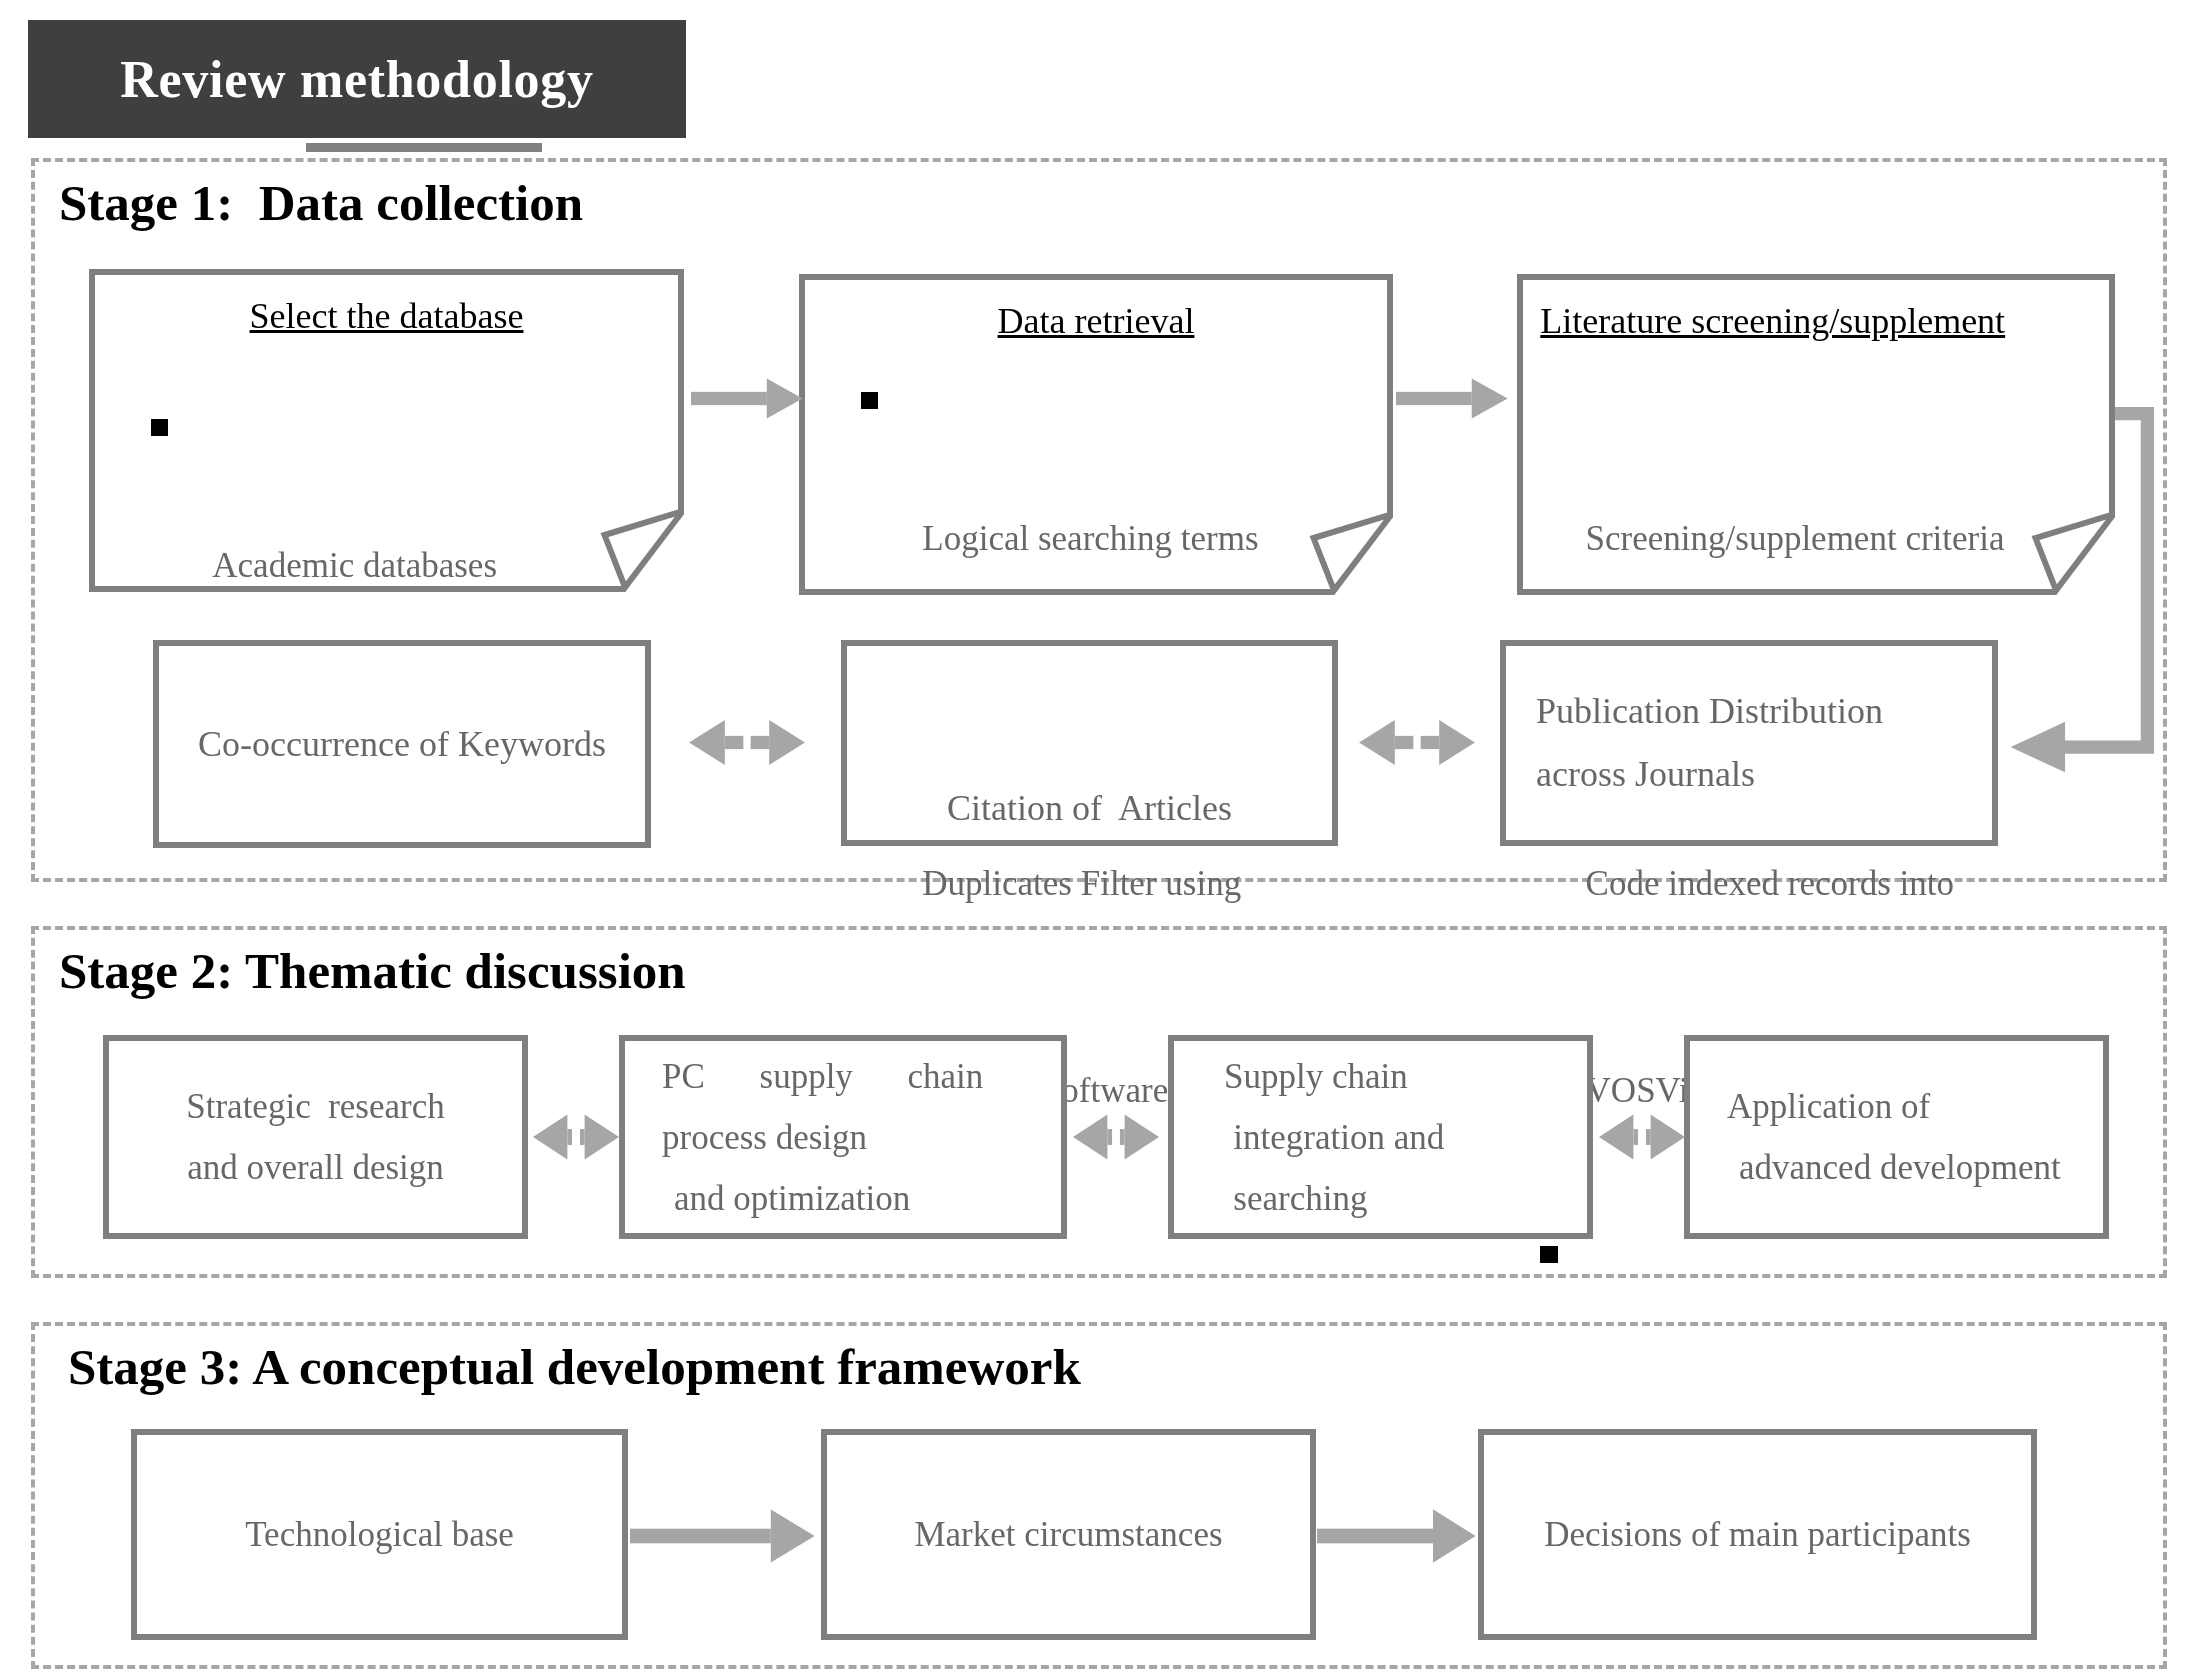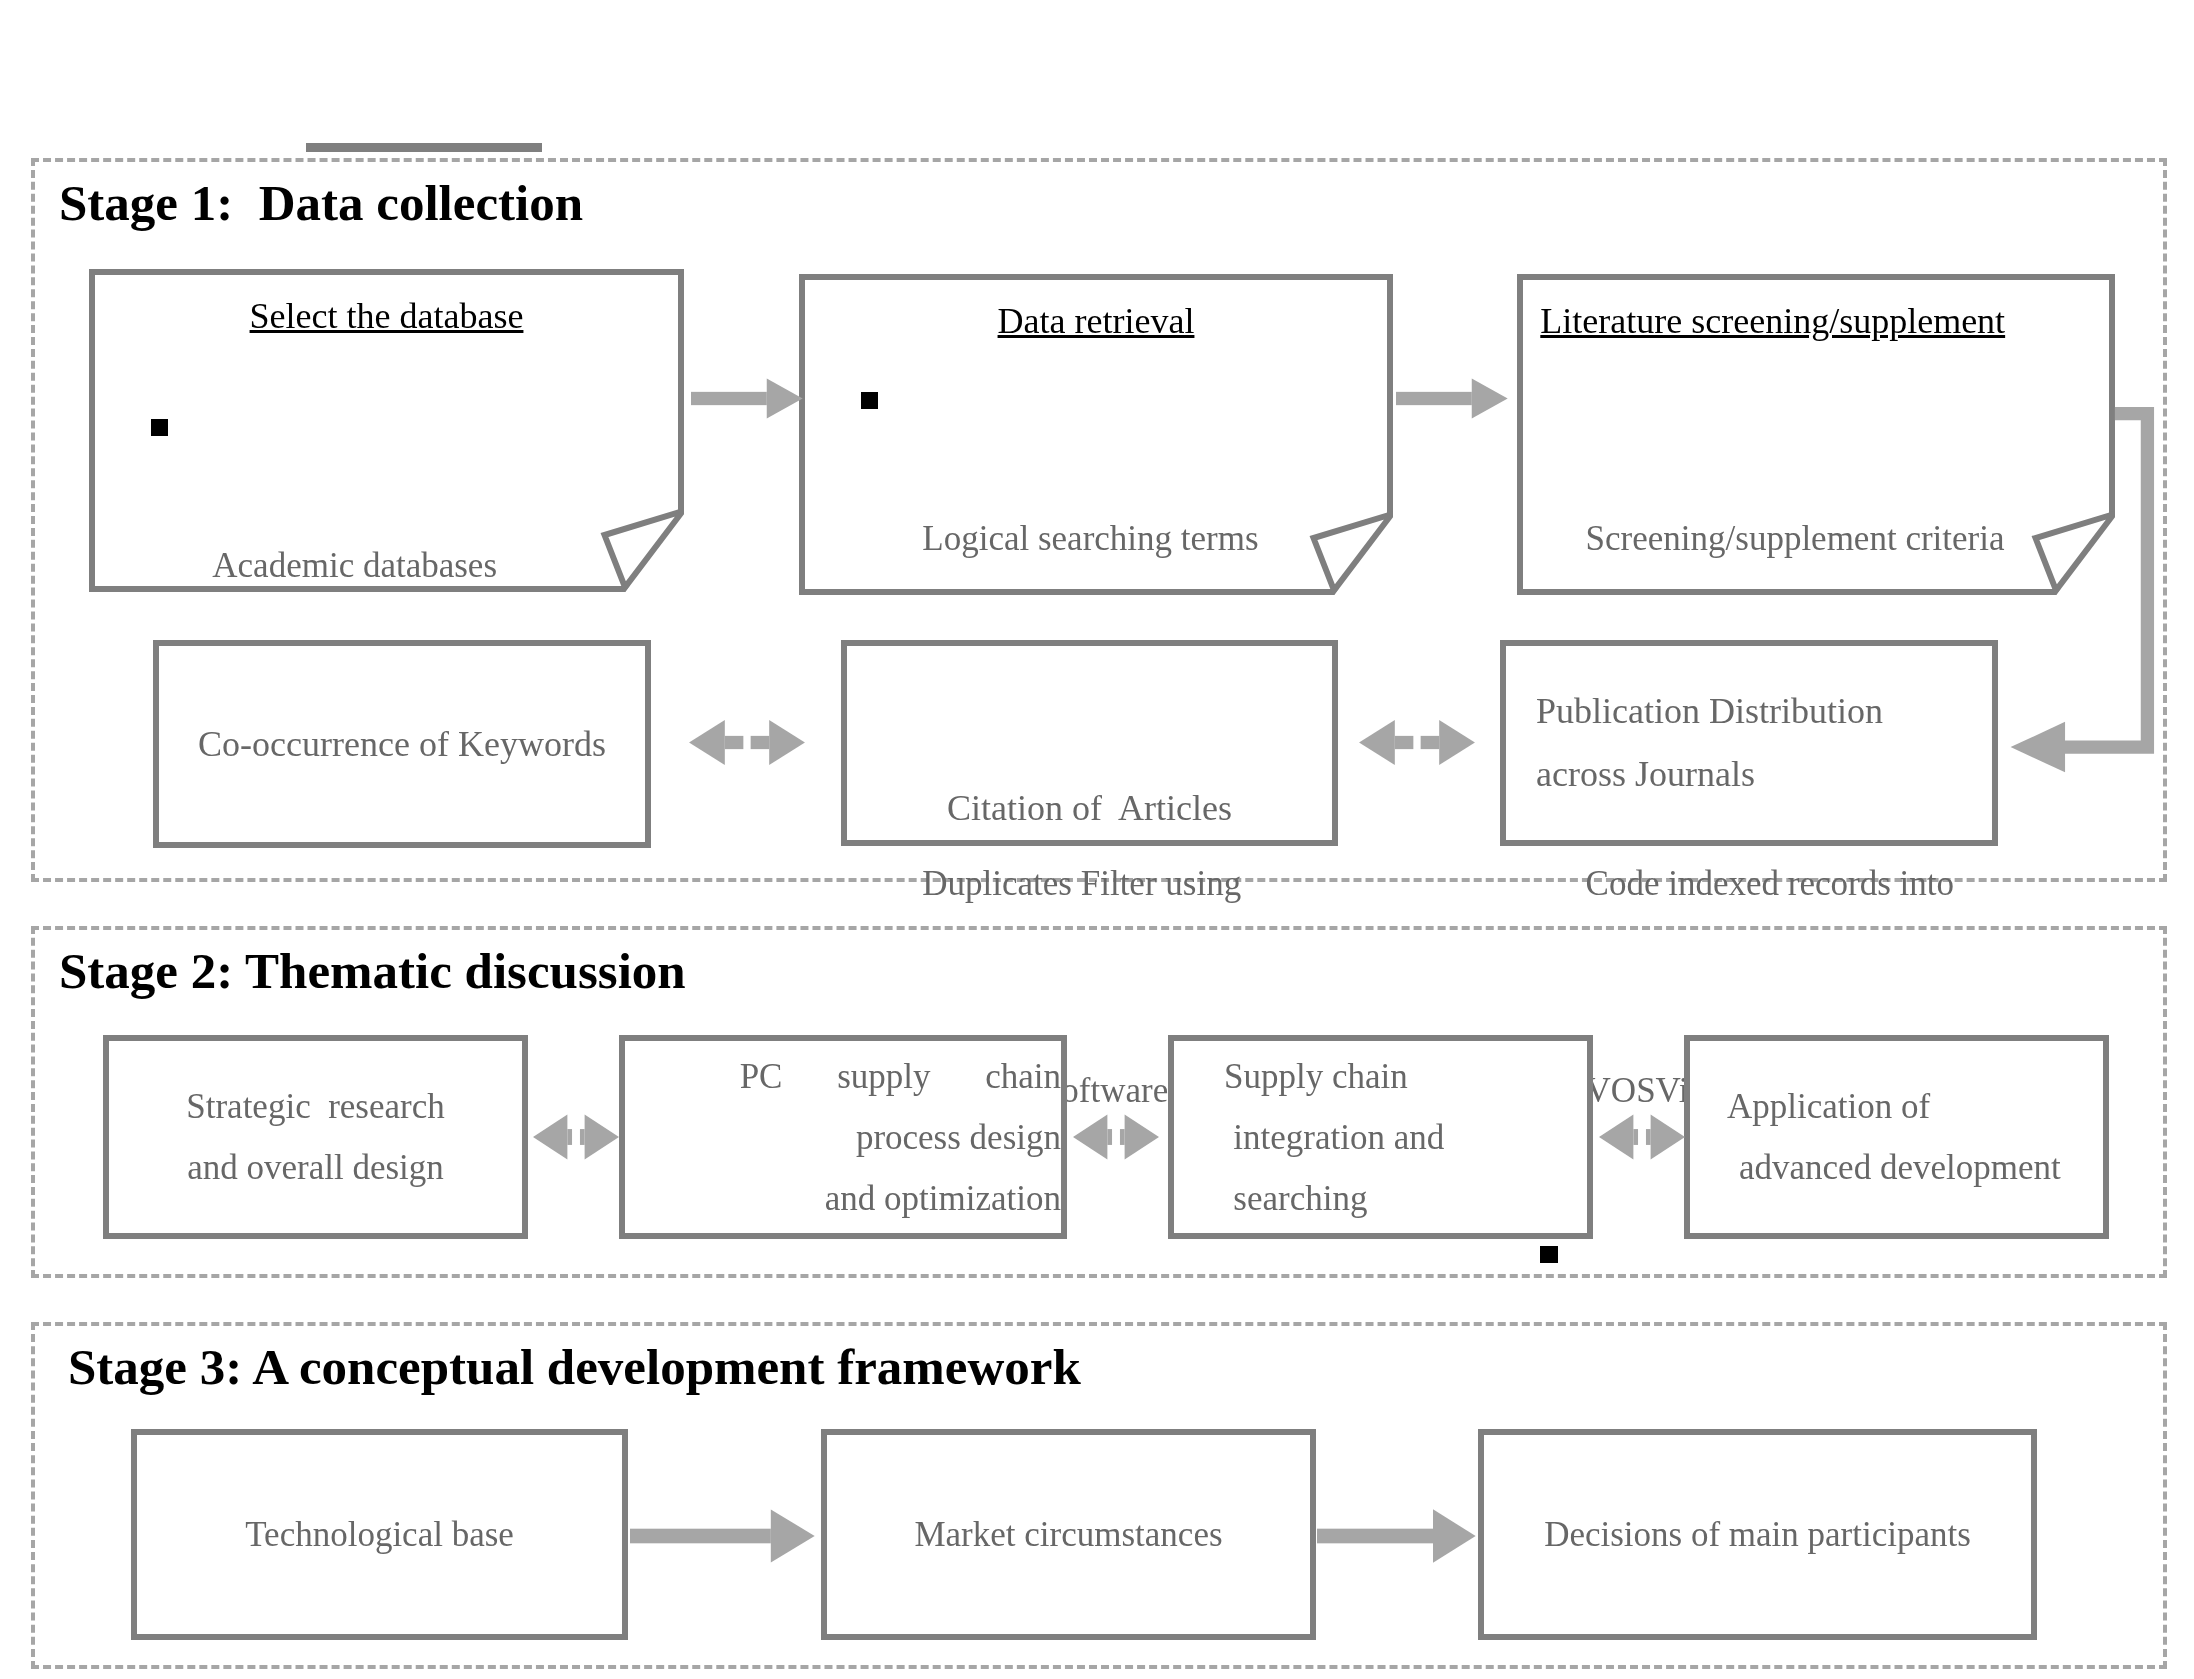--- a/index.html
+++ b/index.html
@@ -38,20 +38,23 @@
 
   .arrow{position:absolute;}
   .fold{position:absolute;right:-6px;bottom:-6px;width:106px;height:106px;}
   svg{display:block;}
 </style>
 </head>
 <body>
 
 <div id="canvas">
 
+  <div class="titlebox">
+    <span>Review methodology</span>
+  </div>
   <div class="title-underline"></div>
 
   <div class="stage" id="stage1">
     <div class="stage-header">Stage 1:  Data collection</div>
 
     <div class="fbox" style="left:54px;top:107px;width:595px;height:323px;">
       <div class="note-title">Select the database</div>
       <div class="bullets">
         <div class="brow">
           <span class="sq"></span>
@@ -151,21 +154,21 @@
     </svg>
   </div>
 
   <div class="stage" id="stage2">
     <div class="stage-header">Stage 2: Thematic discussion</div>
 
     <div class="fbox label-box s2" style="left:68px;top:105px;width:425px;height:204px;">
       <div>Strategic  research</div>
       <div>and overall design</div>
     </div>
-    <div class="fbox label-box s2 align-left pl55" style="left:584px;top:105px;width:448px;height:204px;align-items:flex-end;">
+    <div class="fbox label-box s2 align-left pl55" style="left:584px;top:105px;width:448px;height:204px;">
       <div class="wide-words">PC  supply  chain</div>
       <div>process design</div>
       <div style="padding-left:12px;">and optimization</div>
     </div>
     <div class="fbox label-box s2 align-left pl75" style="left:1133px;top:105px;width:425px;height:204px;">
       <div>Supply chain</div>
       <div style="padding-left:9.3px;">integration and</div>
       <div style="padding-left:9.3px;">searching</div>
     </div>
     <div class="fbox label-box s2 align-left pl55" style="left:1649px;top:105px;width:425px;height:204px;">

